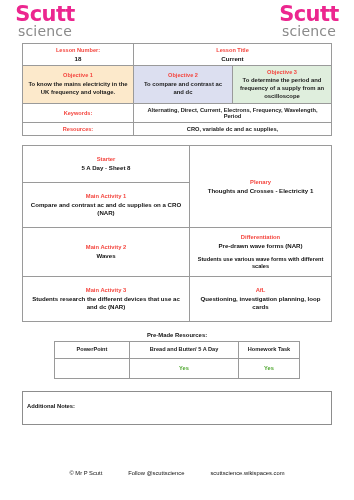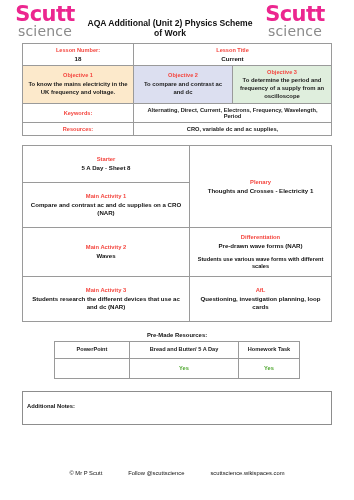--- a/index.html
+++ b/index.html
@@ -12,23 +12,23 @@
     height: 500px;
     font-family: "Liberation Sans", sans-serif;
     color: #1a1a1a;
     overflow: hidden;
     position: relative;
   }
 
   
   .header {
     display: flex;
-    align-items: flex-end;
+    align-items: center;
     justify-content: space-between;
-    padding: 4px 20px 2px 6px;
+    padding: 4px 6px 2px 6px;
     height: 40px;
     box-sizing: border-box;
   }
   .logo {
     width: 78px;
     text-align: center;
     line-height: 1;
     user-select: none;
   }
   .logo .logo-main {
@@ -161,21 +161,20 @@
   }
 </style>
 </head>
 <body>
 
 <div class="header">
   <div class="logo">
     <span class="logo-main">Scutt</span>
     <span class="logo-sub">science</span>
   </div>
-  <div class="doc-title">AQA Additional (Unit 2) Physics Scheme of Work</div>
   <div class="logo">
     <span class="logo-main">Scutt</span>
     <span class="logo-sub">science</span>
   </div>
 </div>
 
 <div class="info-wrap">
   <table class="grid info">
     <tbody>
         <tr>

